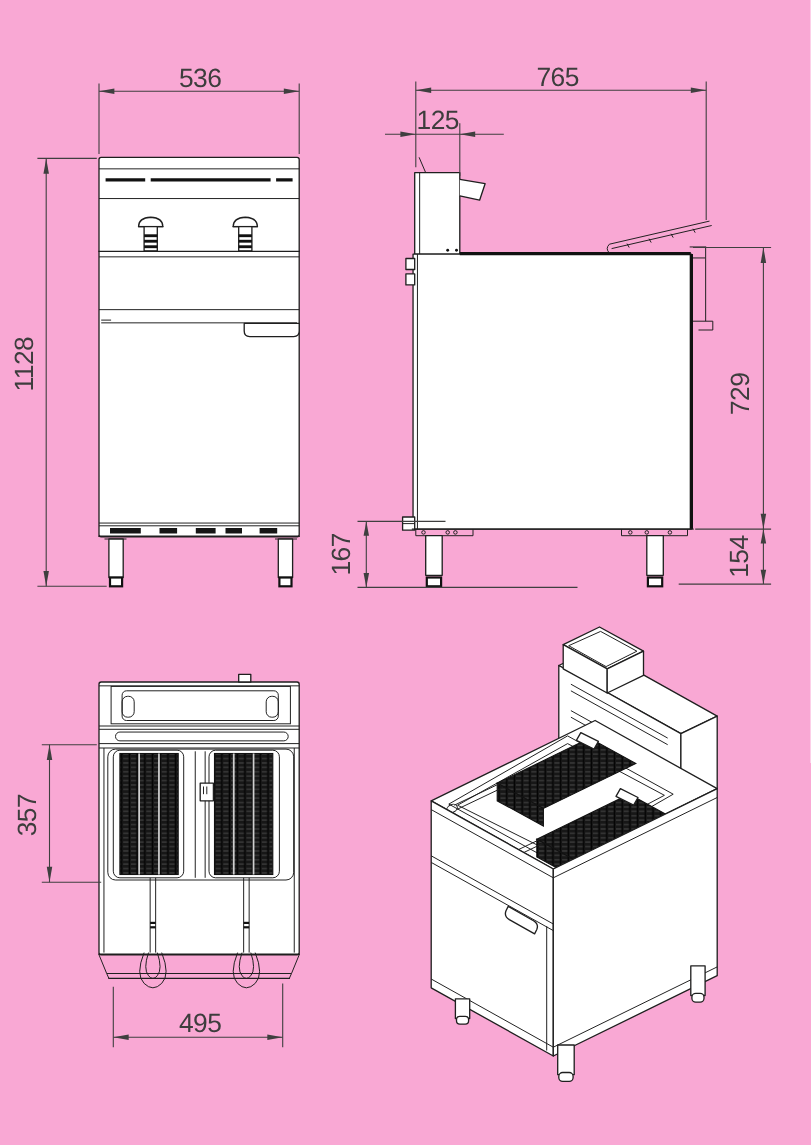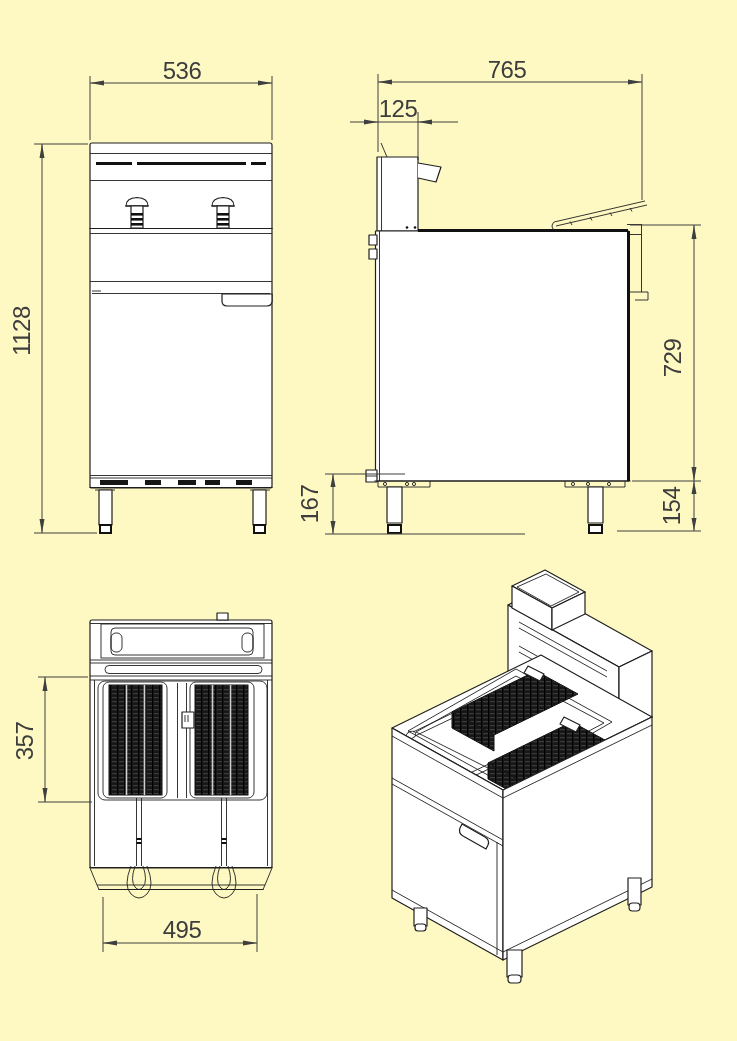--- a/index.html
+++ b/index.html
@@ -1,16 +1,16 @@
 <!DOCTYPE html>
 <html><head>
 <meta charset="utf-8">
 <style>
   html,body{margin:0;padding:0;background:#ffffff;}
-  .canvas{position:relative;width:737px;height:1041px;background:#fef9c3;overflow:hidden;}
+  .canvas{position:relative;width:737px;height:1041px;background:#f9a8d4;overflow:hidden;}
   svg{display:block;}
   .ln{fill:none;stroke:#1f1f1f;stroke-width:1.2;stroke-linecap:square;}
   .lnt{fill:none;stroke:#1f1f1f;stroke-width:0.9;}
   .thick{fill:none;stroke:#111;stroke-width:3;}
   .wfill{fill:#ffffff;stroke:#1f1f1f;stroke-width:1.2;stroke-linejoin:round;}
   .dim{fill:none;stroke:#3f3f3f;stroke-width:1;}
   .arr{fill:#3f3f3f;stroke:none;}
   .dimtxt{font-family:"Liberation Sans",sans-serif;font-size:24px;fill:#3d3d3d;letter-spacing:-0.5px;}
 </style>
 </head>

